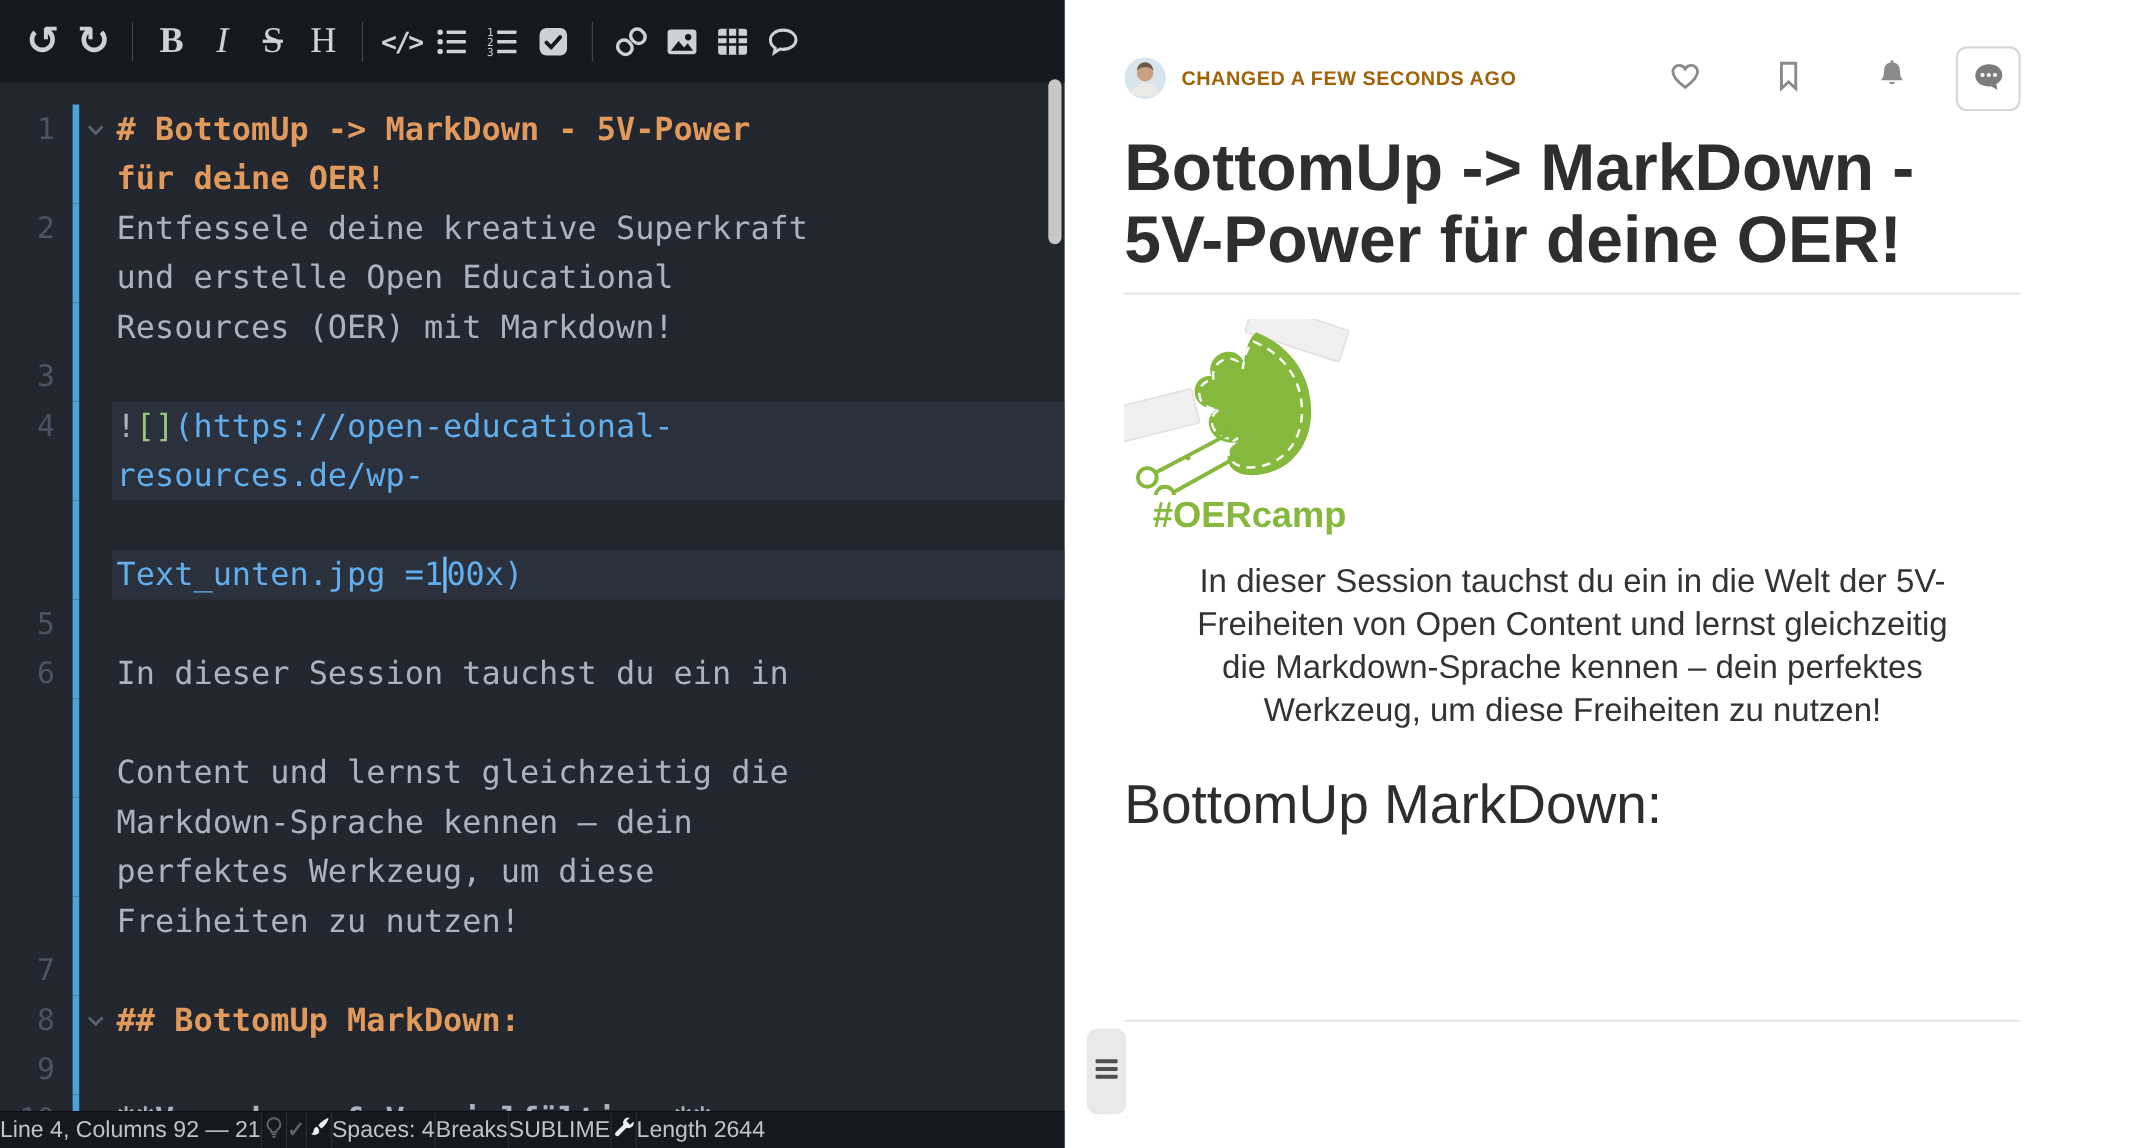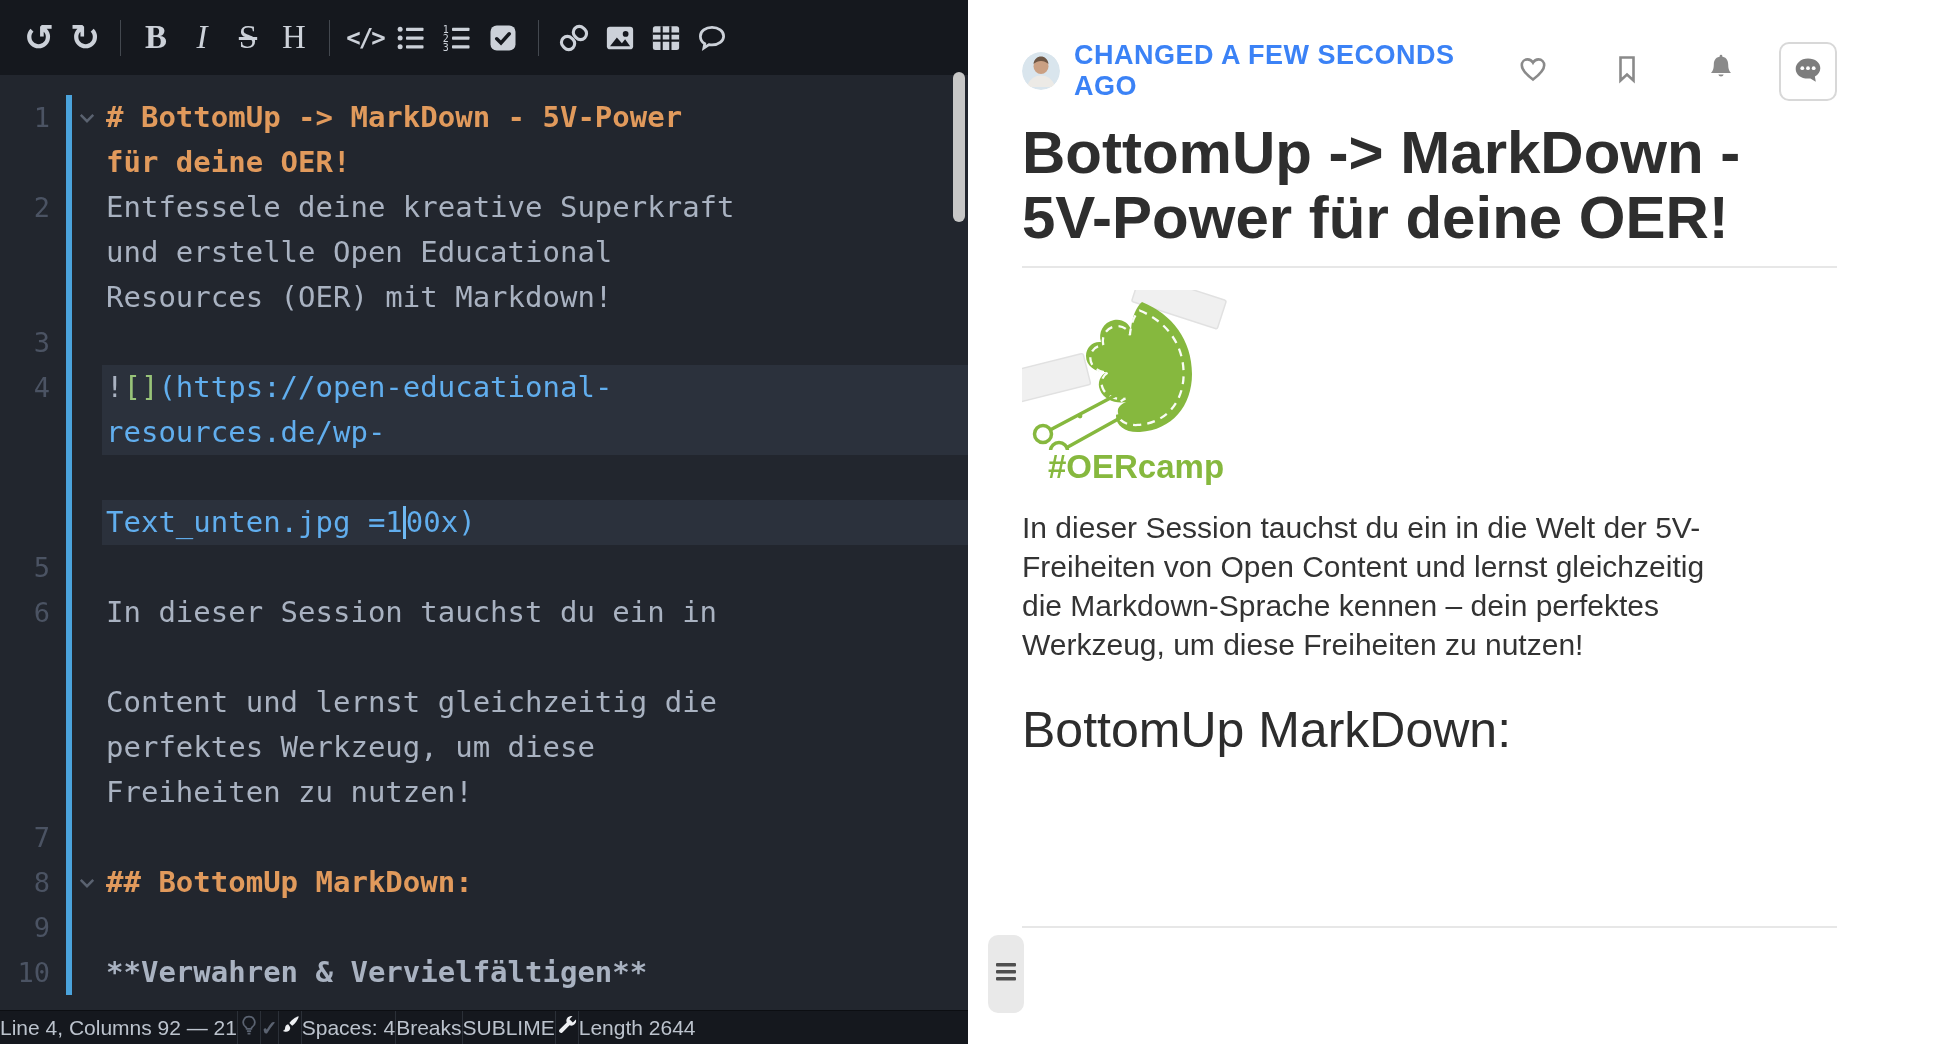--- a/index.html
+++ b/index.html
@@ -48,33 +48,33 @@
   .sb-ic.dim { color:#5a6270; }
   .sb-ic.bright { color:#eef0f3; }
   .sb-check { font-size:20px; font-weight:bold; }
 
   
   .pane-right { position:absolute; left:968px; top:0; width:970px; height:1044px; background:#fff; overflow:hidden; }
   .pv-content { margin-left:54px; width:815px; }
   .pv-header { display:flex; align-items:center; padding-top:42px; height:100px; }
   .avatar { width:38px; height:38px; border-radius:50%; overflow:hidden; flex:none; cursor:pointer; }
   .avatar svg { display:block; width:38px; height:38px; }
-  .changed { margin-left:14px; font-size:27px; font-weight:600; letter-spacing:.5px; color:#3b82f6; }
+  .changed { margin-left:14px; font-size:18px; font-weight:600; letter-spacing:.5px; color:#a16207; }
   .hdr-icons { margin-left:auto; display:flex; align-items:center; gap:62px; color:#8a8a8a; }
   .hicon { cursor:pointer; display:flex; }
   .hicon svg { width:32px; height:32px; }
   .comment-btn { margin-left:42px; width:59px; height:59px; border:2px solid #d8d8d8; border-radius:10px;
                  background:#fff; display:flex; align-items:center; justify-content:center; cursor:pointer; }
   .comment-btn svg { width:32px; height:32px; color:#7d7d7d; }
 
   .pv-title { margin-top:20px; font-size:60px; line-height:65px; font-weight:bold; color:#2e2e2e; white-space:pre-line; }
   .pv-hr { border:none; border-top:2px solid #e7e7e7; margin-top:16px; }
   .pv-p { font-size:30px; line-height:39px; color:#333; white-space:pre-line; }
   .pv-p.first { margin-top:22px; }
-  .pv-p.second { margin-top:22px; }
+  .pv-p.second { margin-top:22px;text-align:center; }
   .logo-block { margin-top:22px; width:210px; }
   .logo-caption { font-size:33px; font-weight:bold; color:var(--logo-green,#86b83e); padding-left:26px; margin-top:-6px; }
   .pv-h2 { margin-top:40px; font-size:50px; line-height:52px; font-weight:normal; color:#2d2d2d; }
   .pv-hr.bottom { margin-top:170px; }
 
   .split-handle { position:absolute; left:20px; top:935px; width:36px; height:78px; background:#e9e9e9;
                   border-radius:10px; display:flex; align-items:center; justify-content:center;
                   cursor:col-resize; z-index:10; }
   .split-handle svg { width:22px; height:22px; color:#4f4f4f; }
 </style>
@@ -269,20 +269,26 @@
         <div class="row">
           <span class="ln"></span>
           <span class="auth-bar"></span>
           <span class="fold"></span>
         </div>
         <div class="row">
           <span class="ln"></span>
           <span class="auth-bar"></span>
           <span class="fold"></span>
           <div class="code"><span>Content und lernst gleichzeitig die</span></div>
+        </div>
+        <div class="row">
+          <span class="ln"></span>
+          <span class="auth-bar"></span>
+          <span class="fold"></span>
+          <div class="code"><span>Markdown-Sprache kennen – dein</span></div>
         </div>
         <div class="row">
           <span class="ln"></span>
           <span class="auth-bar"></span>
           <span class="fold"></span>
           <div class="code"><span>perfektes Werkzeug, um diese</span></div>
         </div>
         <div class="row">
           <span class="ln"></span>
           <span class="auth-bar"></span>

